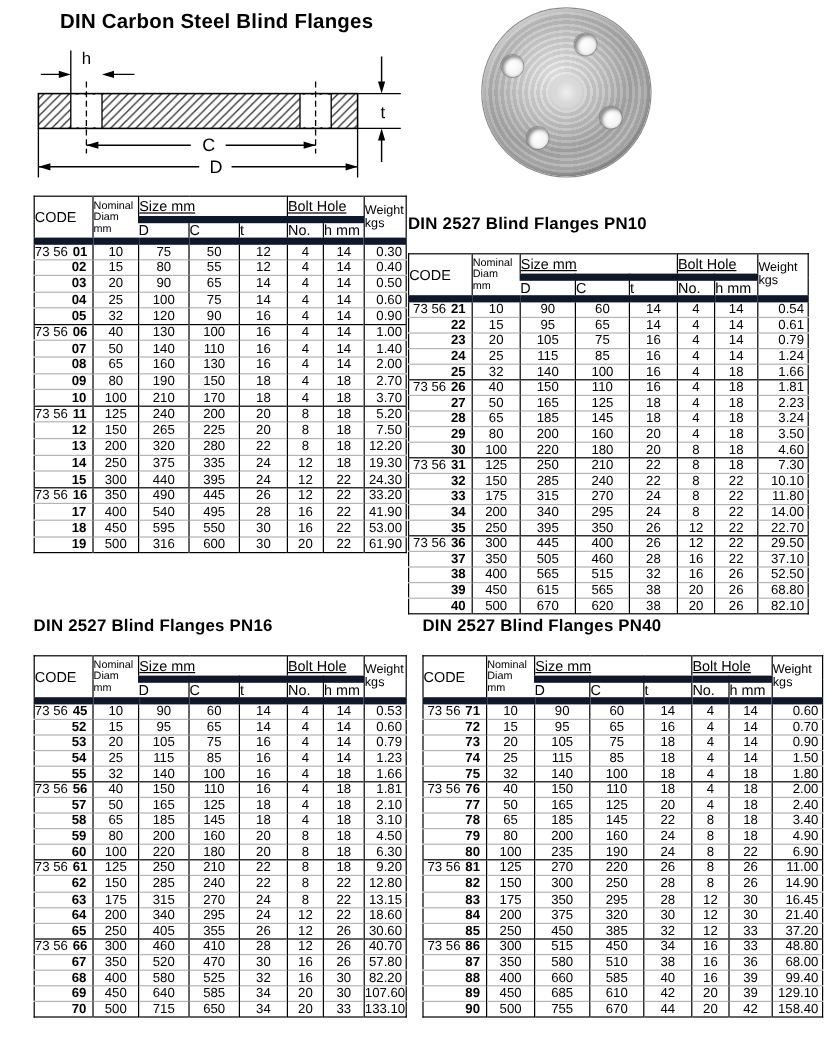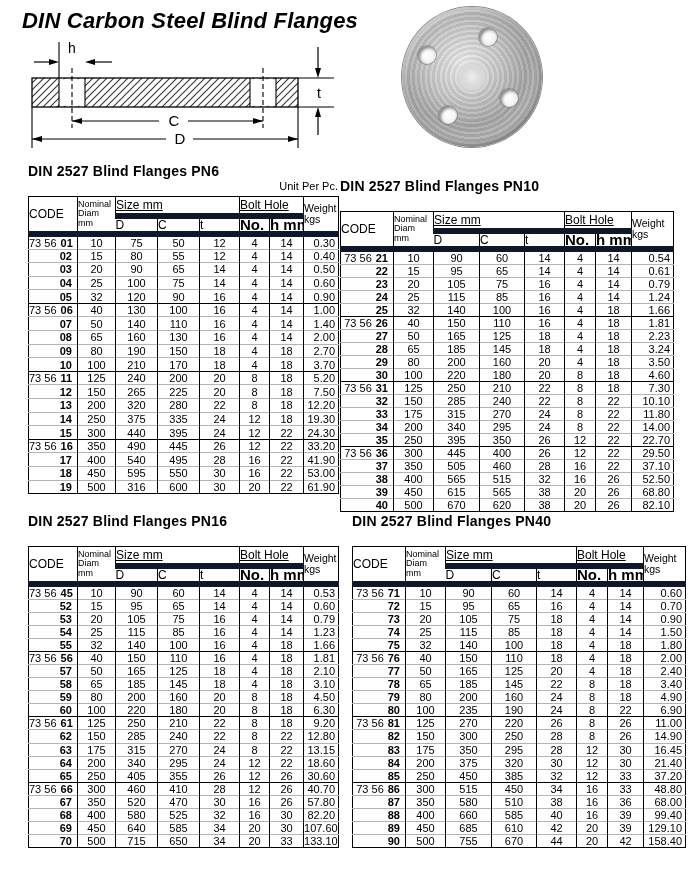--- a/index.html
+++ b/index.html
@@ -5,22 +5,22 @@
   * { margin: 0; padding: 0; box-sizing: border-box; }
   html, body { background: #fff; }
   body { font-family: "Liberation Sans", sans-serif; color: #000; }
   .page {
     position: relative; width: 692px; height: 873px;
     background: #fff; overflow: hidden;
   }
 
   
   .page-title {
-    position: absolute; left: 22px; top: 8px;
-    font-size: 22px; font-weight: bold; font-style: italic;
+    position: absolute; left: 50px; top: 8px;
+    font-size: 17px; font-weight: bold; 
     letter-spacing: 0.2px; white-space: nowrap;
   }
   .diagram { position: absolute; left: 28px; top: 38px; }
 
   .photo {
     position: absolute; left: 402px; top: 7px; width: 140px; height: 140px;
     border-radius: 50%;
     background:
       radial-gradient(circle at 50% 50%, #e6e6e6 0%, #e0e0e0 7%, rgba(0,0,0,0) 16%),
       repeating-radial-gradient(circle at 50% 50%, rgba(255,255,255,0.10) 0 2px, rgba(0,0,0,0.07) 2px 5px),
@@ -56,21 +56,21 @@
   }
   table.flange th:first-child, table.flange td:first-child { border-left: none; }
   table.flange { border: 1.2px solid #000; }
 
   thead th { border-bottom: 6px solid #0f172a; font-weight: normal; text-align: left; vertical-align: middle; }
   .th-code { font-size: 12px; }
   .th-nom { font-size: 9px; line-height: 9.5px; }
   .th-nom span { display: block; }
   .th-size, .th-bolt { font-size: 12px; height: 19px; text-decoration: underline; }
   .th-sub { font-size: 12px; height: 16px; }
-  .th-sub-sm { font-size: 15px; height: 16px; font-weight: bold; }
+  .th-sub-sm { font-size: 12px; height: 16px; font-weight: normal; }
   .th-wt { font-size: 10.5px; line-height: 11px; }
   .th-wt span { display: block; }
 
   tbody td { text-align: center; vertical-align: middle; border-top: 1px solid #b4b4b4; }
   tbody tr:first-child td { border-top: none; }
   tbody tr.grp td { border-top: 1.2px solid #000; }
   td.code { text-align: right; padding-right: 5px; }
   td.code .pre { font-weight: normal; margin-right: 4px; }
   td.code .suf { font-weight: bold; }
   td.wt { text-align: right; padding-right: 3px; }
@@ -136,24 +136,20 @@
 
   <div class="photo">
     <div class="hub"></div>
     <div class="hole" style="left:77px; top:21px;"></div>
     <div class="hole" style="left:16px; top:39px;"></div>
     <div class="hole" style="left:37px; top:99px;"></div>
     <div class="hole" style="left:98px; top:82px;"></div>
   </div>
 
   <section class="sec" style="left:28px; top:163px; width:310px;">
-    <div class="sec-head">
-      <h2 class="sec-title">DIN 2527 Blind Flanges PN6</h2>
-      <span class="unit-note">Unit Per Pc.</span>
-    </div>
     <table class="flange rows19">
       <colgroup>
           <col style="width:49px">
           <col style="width:38px">
           <col style="width:42px">
           <col style="width:42px">
           <col style="width:40px">
           <col style="width:30px">
           <col style="width:34px">
           <col style="width:35px">

